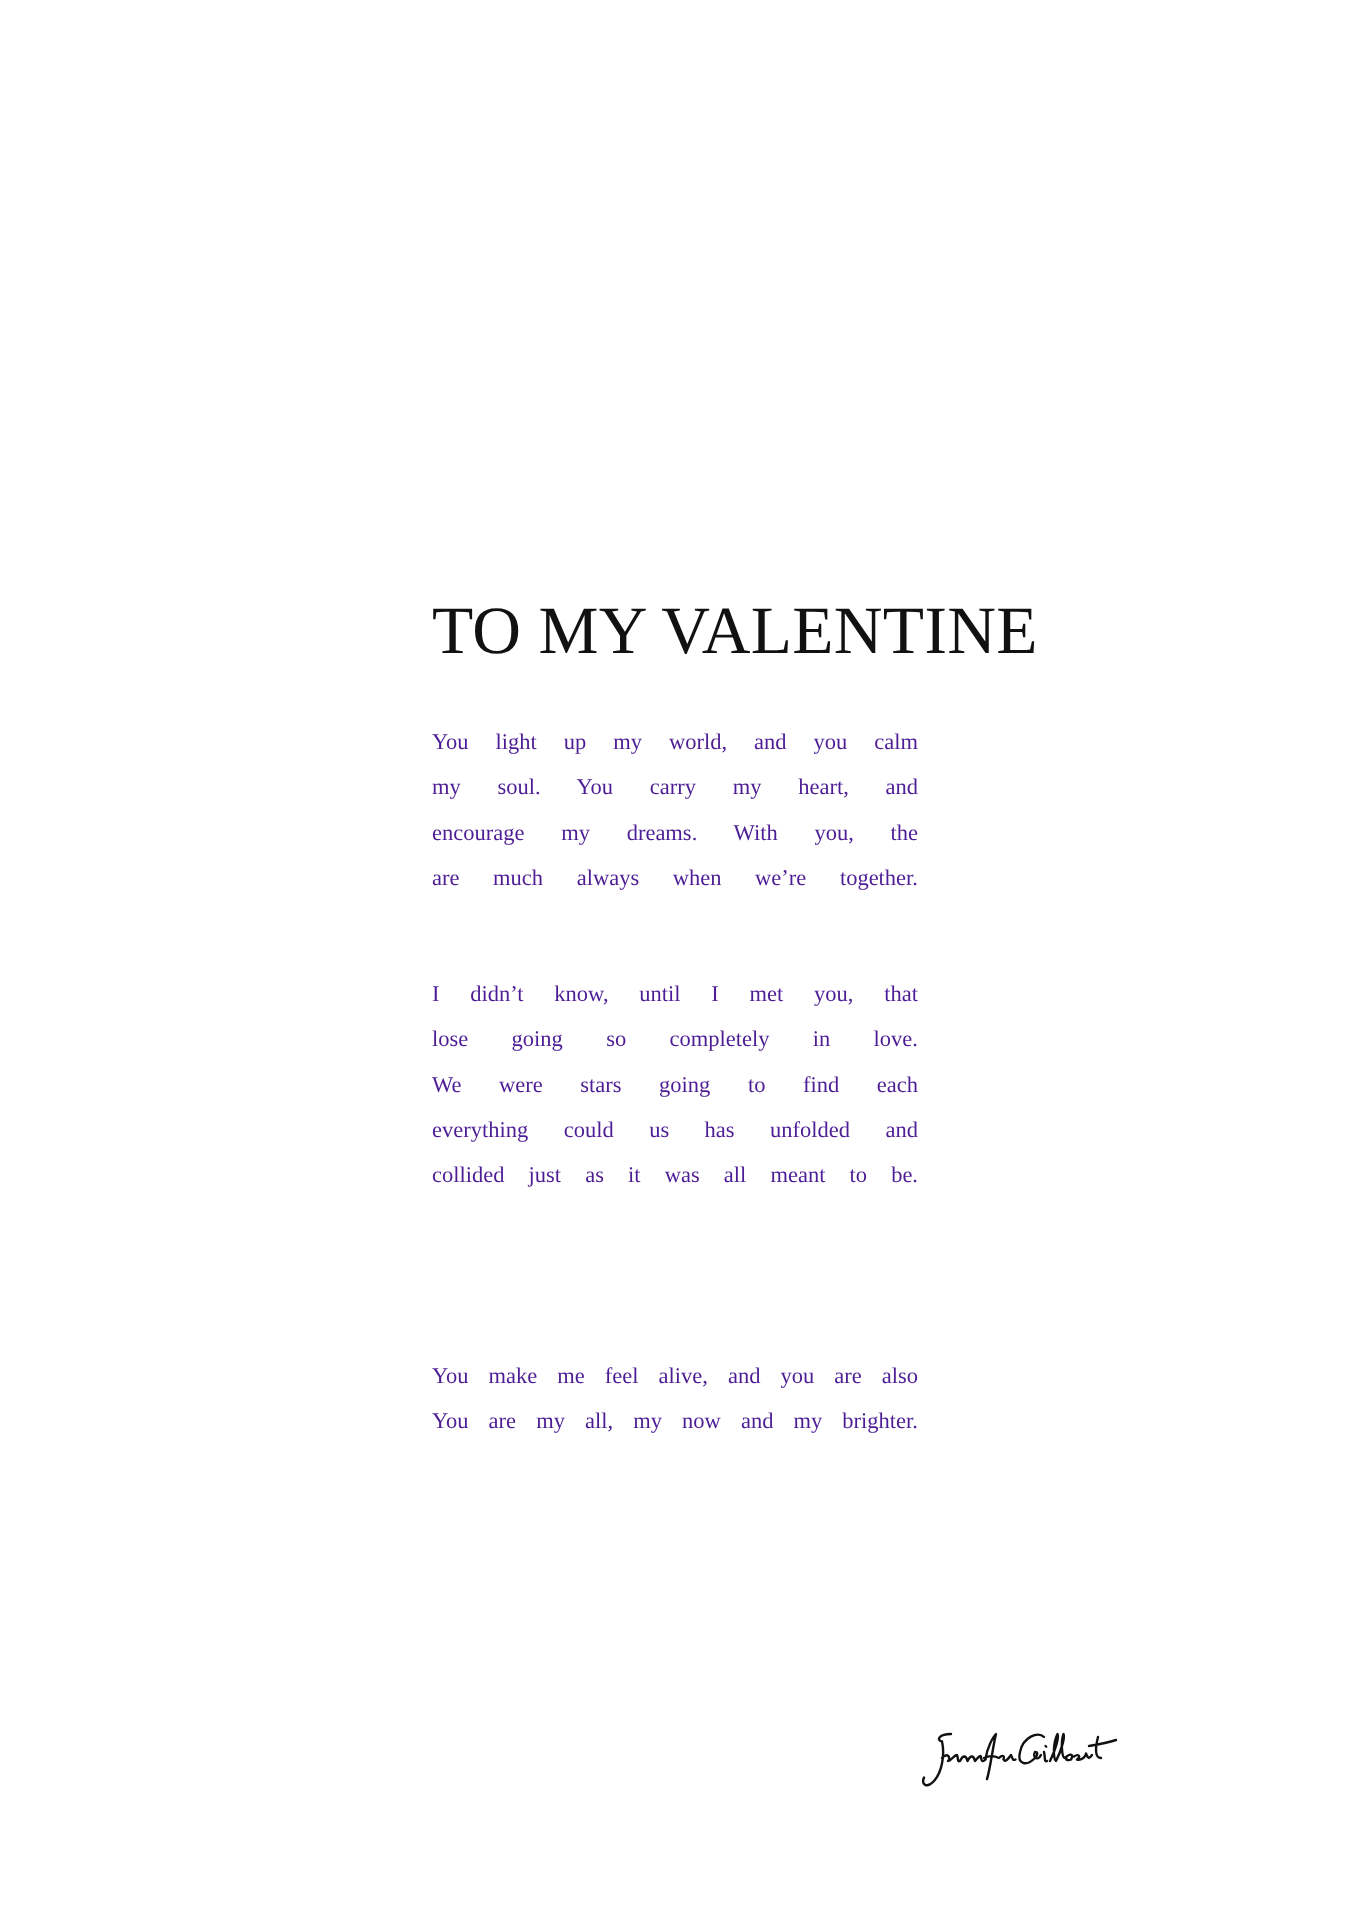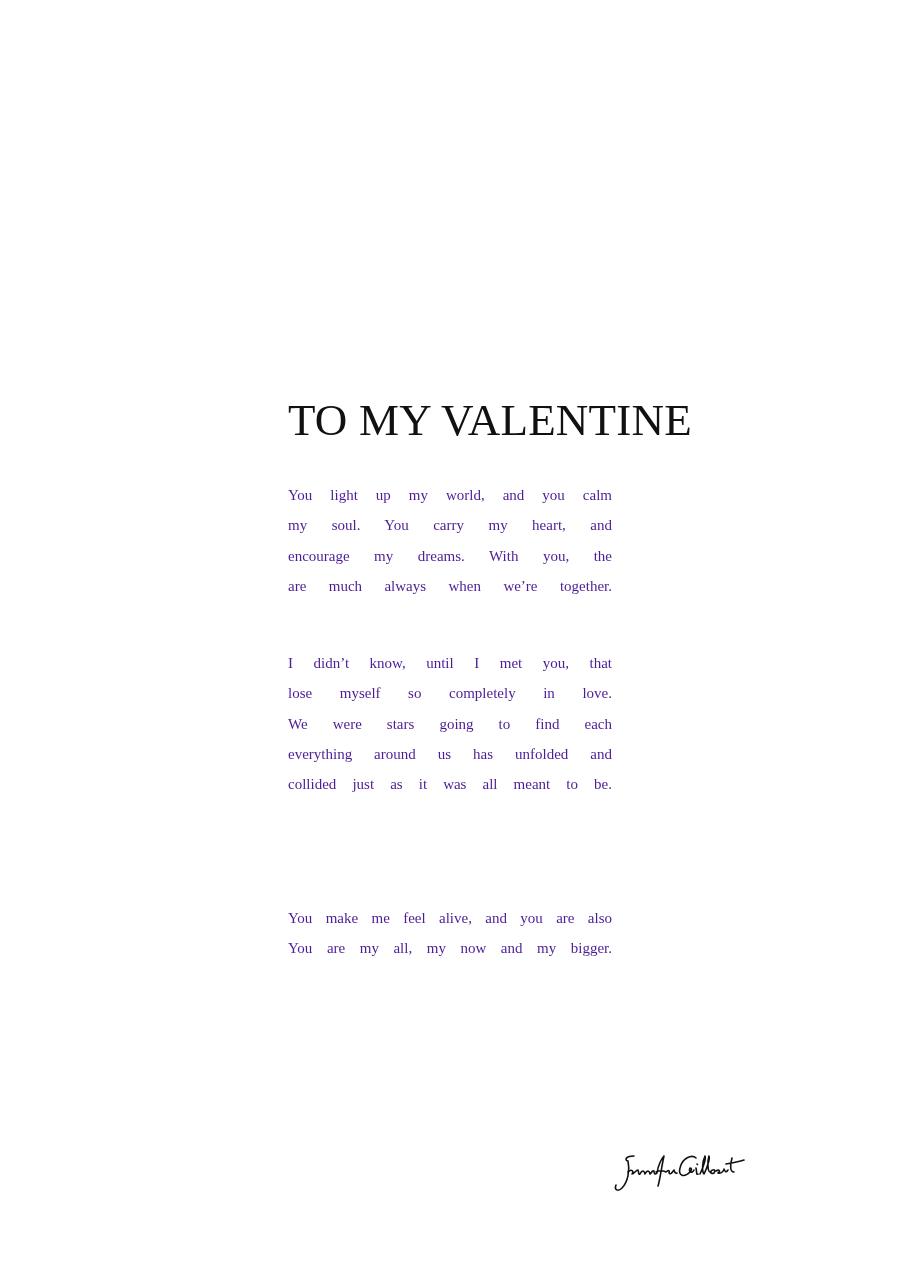--- a/index.html
+++ b/index.html
@@ -38,29 +38,29 @@
 
   <div class="body-text p1">
     <span class="line">You light up my world, and you calm</span>
     <span class="line">my soul. You carry my heart, and</span>
     <span class="line">encourage my dreams. With you, the</span>
     <span class="line">are much always when we’re together.</span>
   </div>
 
   <div class="body-text p2">
     <span class="line">I didn’t know, until I met you, that</span>
-    <span class="line">lose myself so completely in love.</span>
+    <span class="line">lose going so completely in love.</span>
     <span class="line">We were stars going to find each</span>
-    <span class="line">everything around us has unfolded and</span>
+    <span class="line">everything could us has unfolded and</span>
     <span class="line">collided just as it was all meant to be.</span>
   </div>
 
   <div class="body-text p3">
     <span class="line">You make me feel alive, and you are also</span>
-    <span class="line">You are my all, my now and my bigger.</span>
+    <span class="line">You are my all, my now and my brighter.</span>
   </div>
 
   <div class="signature">
     <span class="sig-text">Jennifer Gilbert</span>
     <svg viewBox="0 0 136 44" fill="none" stroke="#111" stroke-width="1.6" stroke-linecap="round" stroke-linejoin="round">
 
       <path d="M22 6 C14 6 12 10 16 11 M16 11 C18 20 16 32 10 38 C6 42 2 40 4 35"></path>
 
       <path d="M16 22 C20 18 22 22 20 24 C22 24 24 20 26 20 C27 22 26 25 28 24 C30 20 32 20 33 24 C35 20 37 20 38 24 C40 22 41 20 42 21 C42 24 43 25 45 23 C46 15 50 8 52 6 C50 14 48 30 46 36 M44 22 C48 20 52 21 54 22 C56 20 58 20 57 23 C58 25 60 23 62 20 C63 22 63 24 65 23"></path>
 

